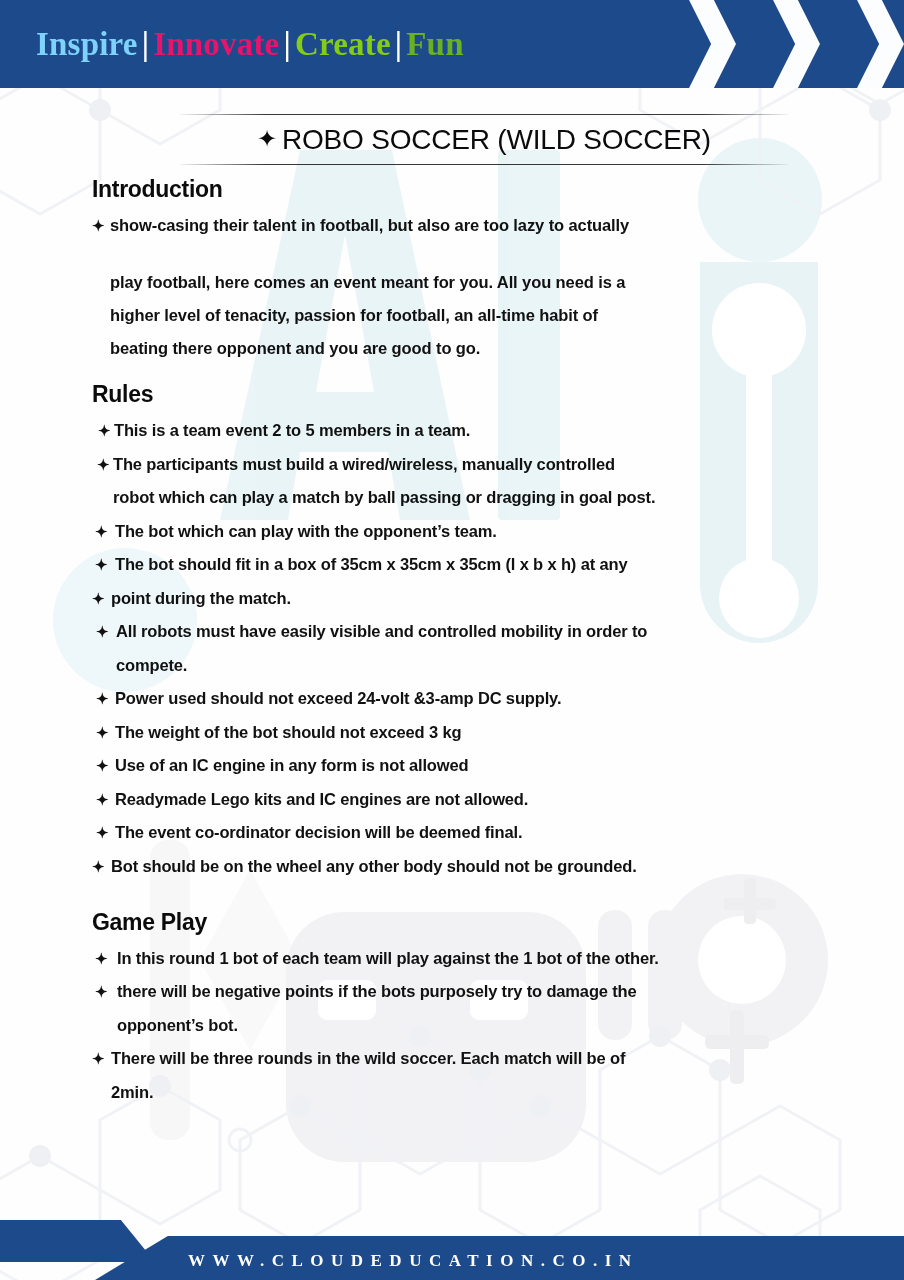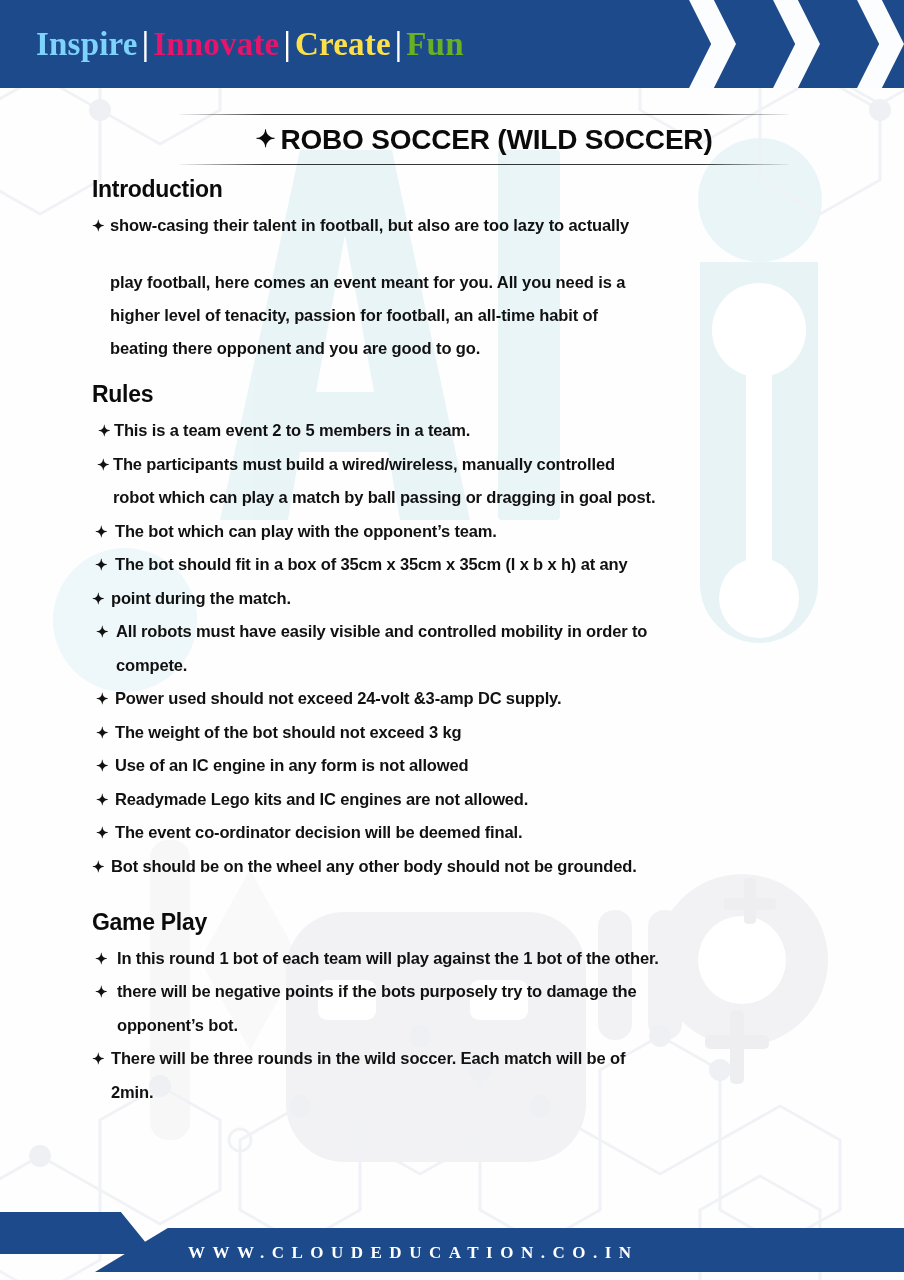--- a/index.html
+++ b/index.html
@@ -43,21 +43,21 @@
   .title-block{
     position:relative;margin:26px 116px 0 180px;padding:10px 0 9px 0;
   }
   .title-block:before,.title-block:after{
     content:"";position:absolute;left:0;right:0;height:1px;
     background:linear-gradient(to right,rgba(20,20,20,.05),rgba(20,20,20,.85) 14%,rgba(20,20,20,.85) 86%,rgba(20,20,20,.05));
   }
   .title-block:before{top:0;}
   .title-block:after{bottom:0;}
   .doc-title{
-    text-align:center;font-size:28px;font-weight:bold;color:#0b0b0b;
+    text-align:center;font-size:28px;font-weight:normal;color:#0b0b0b;
     letter-spacing:-.2px;white-space:nowrap;line-height:1.15;
     font-family:"Liberation Sans", sans-serif;
   }
   .doc-title .star{font-size:24px;margin-right:5px;display:inline-block;vertical-align:2px;}
 
   .section-head{
     font-size:23px;font-weight:bold;color:#0b0b0b;
     margin:0;padding:0;line-height:1.2;letter-spacing:-.3px;
   }
   .sec-intro{margin:11px 0 0 92px;}
@@ -96,21 +96,21 @@
   .i7{padding-left:23px;} .i7 .bullet{left:4px;}
   .i8{padding-left:23px;} .i8 .bullet{left:4px;}
   .i9{padding-left:23px;} .i9 .bullet{left:4px;}
   .i10{padding-left:23px;} .i10 .bullet{left:4px;}
   .i11{padding-left:19px;} .i11 .bullet{left:0px;}
   .g0{padding-left:25px;} .g0 .bullet{left:3px;}
   .g1{padding-left:25px;} .g1 .bullet{left:3px;}
   .g2{padding-left:19px;} .g2 .bullet{left:0px;}
 
   
-  .footer{position:absolute;left:0;bottom:8px;width:819px;height:72px;z-index:6;}
+  .footer{position:absolute;left:0;bottom:0;width:819px;height:72px;z-index:6;}
   .foot-para{
     position:absolute;left:0;top:12px;width:155px;height:42px;background:#1d4a8a;
     clip-path:polygon(0% 0%, 78% 0%, 100% 100%, 0% 100%);
   }
   .foot-bar{
     position:absolute;left:95px;bottom:0;width:809px;height:44px;background:#1d4a8a;
     clip-path:polygon(9% 0%, 100% 0%, 100% 100%, 0% 100%);
   }
   .foot-bar-r{
     position:absolute;right:0;bottom:0;width:120px;height:44px;background:#1d4a8a;
@@ -196,21 +196,21 @@
         <circle cx="160" cy="1086" r="11"></circle>
           <circle cx="40" cy="1156" r="11"></circle>
         <circle cx="360" cy="1140" r="11" fill="none" stroke="#f0f2f5" stroke-width="3"></circle>
         <circle cx="240" cy="1140" r="11" fill="none" stroke="#f0f2f5" stroke-width="3"></circle>
       </g>
     </svg>
   </div>
 
   <div class="header">
     <div class="header-title">
-      <span id="hw0" style="color: #7dd3fc; margin-top: 47px;">Inspire</span><span class="sep">|</span><span id="hw1" style="color: rgb(232, 19, 107);">Innovate</span><span class="sep">|</span><span id="hw2" style="color: #fde047; margin-top: 20px;">Create</span><span class="sep">|</span><span id="hw3" style="color: rgb(106, 176, 35);">Fun</span>
+      <span id="hw0" style="color: #7dd3fc; margin-top: 47px;">Inspire</span><span class="sep">|</span><span id="hw1" style="color: rgb(232, 19, 107);">Innovate</span><span class="sep">|</span><span id="hw2" style="color: #84cc16; margin-top: 20px;">Create</span><span class="sep">|</span><span id="hw3" style="color: rgb(106, 176, 35);">Fun</span>
     </div>
     <div class="chev-wrap">
       <div class="chev c1"></div>
       <div class="chev c2"></div>
       <div class="chev c3"></div>
     </div>
   </div>
 
   <div class="content">
 

